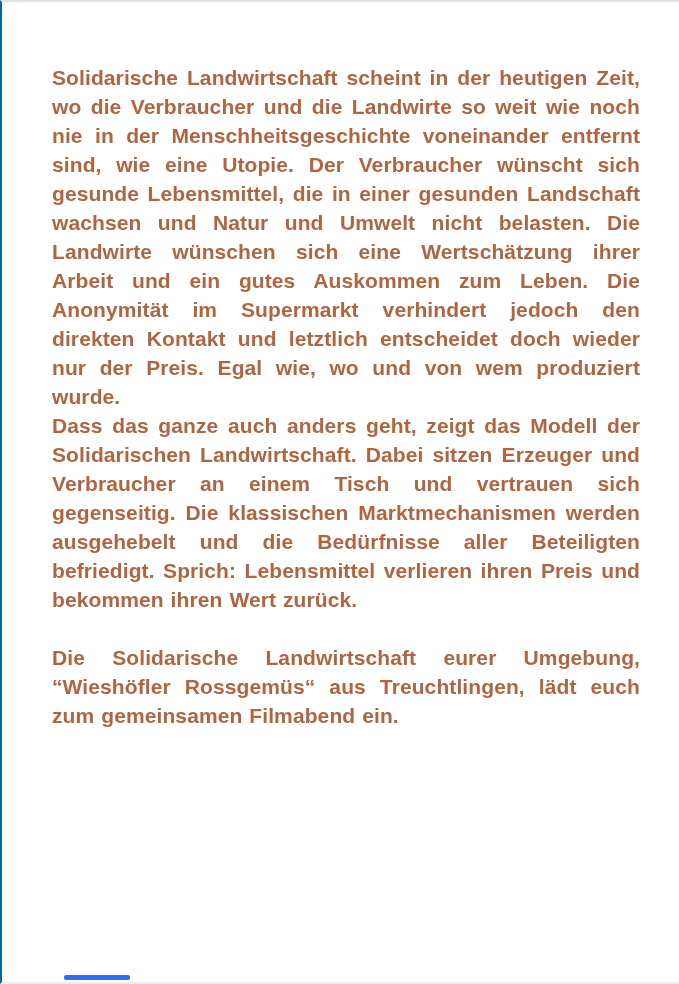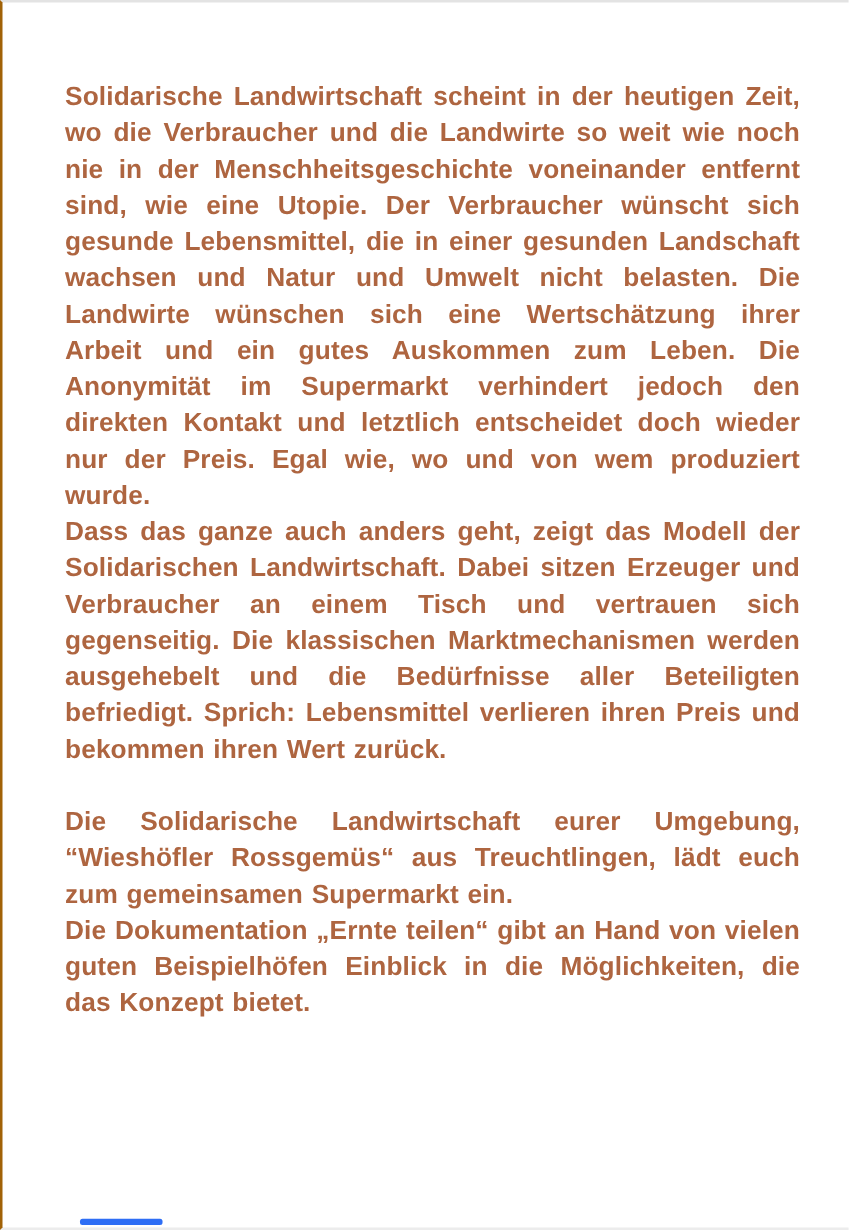--- a/index.html
+++ b/index.html
@@ -7,21 +7,21 @@
     padding: 0;
     background: #ffffff;
   }
   .page {
     position: relative;
     width: 679px;
     height: 984px;
     box-sizing: border-box;
     background: #ffffff;
     border-top: 2px solid #e3e3e3;
-    border-left: 2px solid #a16207;
+    border-left: 2px solid #0369a1;
     border-bottom: 2px solid #ececec;
     overflow: hidden;
     font-family: "Liberation Sans", sans-serif;
   }
   .doc-body {
     box-sizing: border-box;
     padding: 61px 39px 0 50px;
   }
   .doc-body p {
     margin: 0;
@@ -48,17 +48,16 @@
   }
 </style>
 </head>
 <body>
 
 <div class="page">
   <div class="doc-body">
 
   <p>Solidarische Landwirtschaft scheint in der heutigen Zeit, wo die Verbraucher und die Landwirte so weit wie noch nie in der Menschheitsgeschichte voneinander entfernt sind, wie eine Utopie. Der Verbraucher wünscht sich gesunde Lebensmittel, die in einer gesunden Landschaft wachsen und Natur und Umwelt nicht belasten. Die Landwirte wünschen sich eine Wertschätzung ihrer Arbeit und ein gutes Auskommen zum Leben. Die Anonymität im Supermarkt verhindert jedoch den direkten Kontakt und letztlich entscheidet doch wieder nur der Preis. Egal wie, wo und von wem produziert wurde.</p>
       <p class="gap-after">Dass das ganze auch anders geht, zeigt das Modell der Solidarischen Landwirtschaft. Dabei sitzen Erzeuger und Verbraucher an einem Tisch und vertrauen sich gegenseitig. Die klassischen Marktmechanismen werden ausgehebelt und die Bedürfnisse aller Beteiligten befriedigt. Sprich: Lebensmittel verlieren ihren Preis und bekommen ihren Wert zurück.</p>
-      <p>Die Solidarische Landwirtschaft eurer Umgebung, “Wieshöfler Rossgemüs“ aus Treuchtlingen, lädt euch zum gemeinsamen Supermarkt ein.</p>
-      <p>Die Dokumentation „Ernte teilen“ gibt an Hand von vielen guten Beispielhöfen Einblick in die Möglichkeiten, die das Konzept bietet.</p>
+      <p>Die Solidarische Landwirtschaft eurer Umgebung, “Wieshöfler Rossgemüs“ aus Treuchtlingen, lädt euch zum gemeinsamen Filmabend ein.</p>
     </div>
   <div class="accent-bar"></div>
 </div>
 
 </body></html>

